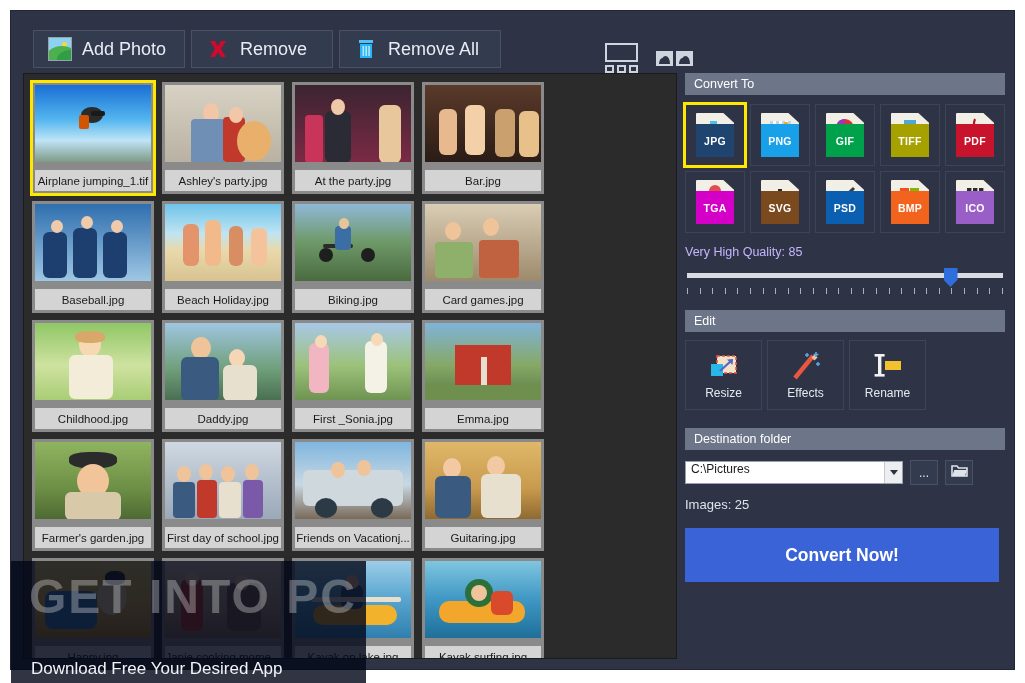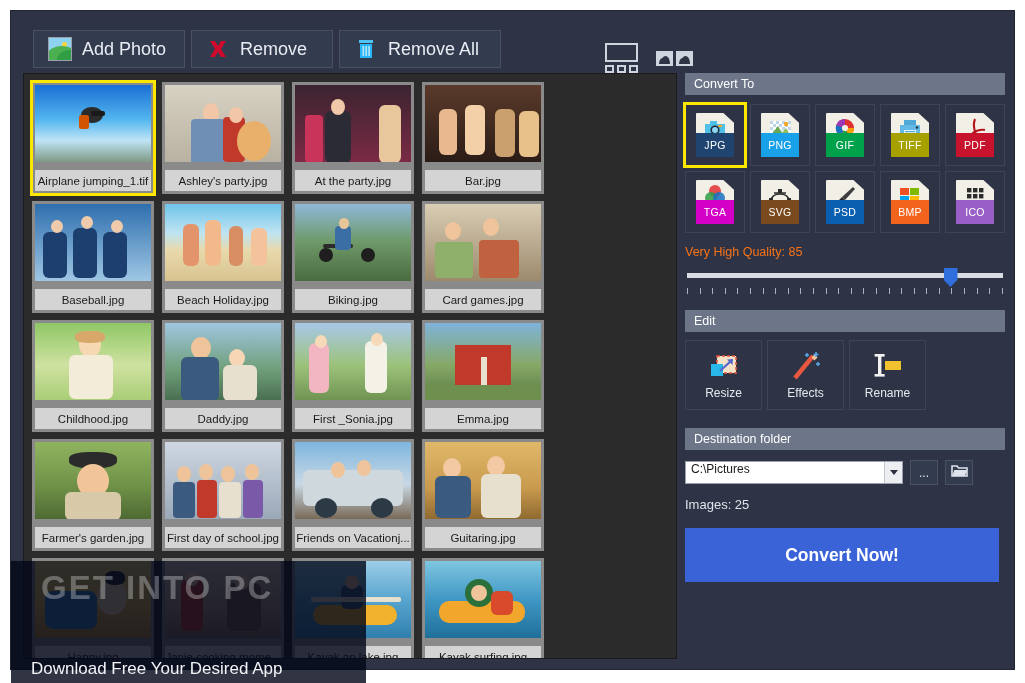--- a/index.html
+++ b/index.html
@@ -112,28 +112,28 @@
   .fmt.sel { outline: 3px solid #ffe800; outline-offset: -1px; }
   .doc {
     width: 38px; height: 44px; background: #f2efe6; position: relative;
     border-radius: 1px;
     clip-path: polygon(0 0, 72% 0, 100% 22%, 100% 100%, 0 100%);
     display: flex; align-items: flex-start; justify-content: center;
   }
   .doc .glyph { position: absolute; left: 0; right: 0; top: 4px; height: 22px;
      display: flex; align-items: center; justify-content: center; }
   .doc .tag {
-    position: absolute; left: 0; right: 0; bottom: 0; height: 24px;
-    color: #fff; font-size: 10.5px; font-weight: normal;
+    position: absolute; left: 0; right: 0; bottom: 0; height: 33px;
+    color: #fff; font-size: 10.5px; font-weight: bold;
     display: flex; align-items: center; justify-content: center;
     letter-spacing: .3px;
   }
 
   
-  #quality-label { color: #f97316; font-size: 12.5px; margin-top: 12px; }
+  #quality-label { color: #c4b5fd; font-size: 12.5px; margin-top: 12px; }
   #slider-wrap { margin-top: 9px; position: relative; height: 28px; }
   #slider-track { position: absolute; left: 2px; right: 2px; top: 5px; height: 5px; background: #d8dbe2; }
   #slider-handle {
     position: absolute; top: 0px; left: 234px; width: 14px; height: 19px;
     background: #2f6fdd;
     clip-path: polygon(0 0, 100% 0, 100% 62%, 50% 100%, 0 62%);
     cursor: pointer;
   }
   #slider-ticks { position: absolute; left: 2px; right: 2px; top: 20px; height: 6px;
       display: flex; justify-content: space-between; }
@@ -181,24 +181,23 @@
   }
 
   
   #wm {
     position: absolute; left: 0; top: 550px; width: 355px; height: 133px;
     background: rgba(4,8,26,.82);
     pointer-events: none;
   }
   #wm-text {
     position: absolute; left: 18px; top: 8px;
-    font-size: 33px; font-weight: bold; letter-spacing: 2px;
+    font-size: 48px; font-weight: bold; letter-spacing: 2px;
     color: rgba(255,255,255,.30);
     font-family: "Liberation Sans", sans-serif;
-    margin-left: 12px;
   }
   #wm-sub {
     position: absolute; left: 20px; top: 98px;
     font-size: 17px; color: #f2f3f6;
   }
 </style>
 </head>
 <body>
 
 <div id="app">

